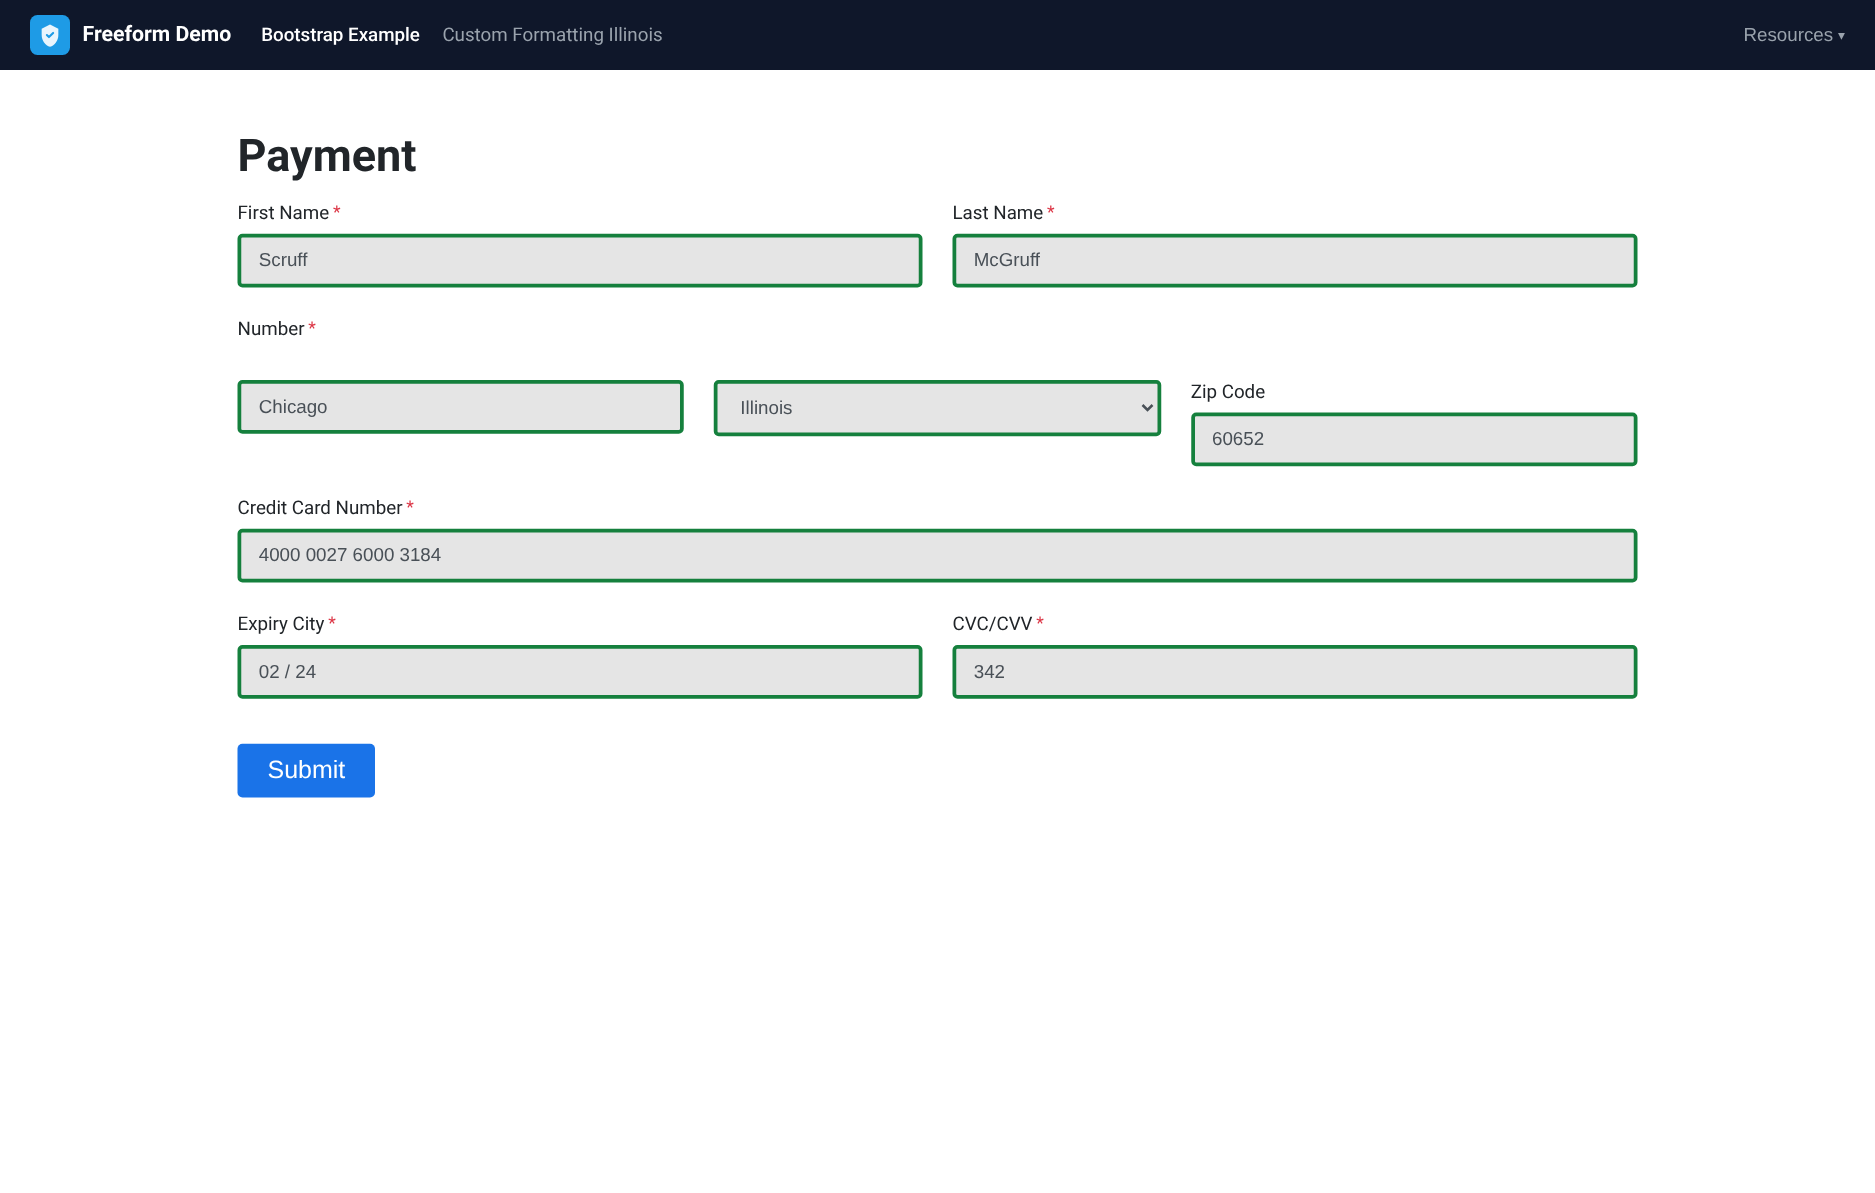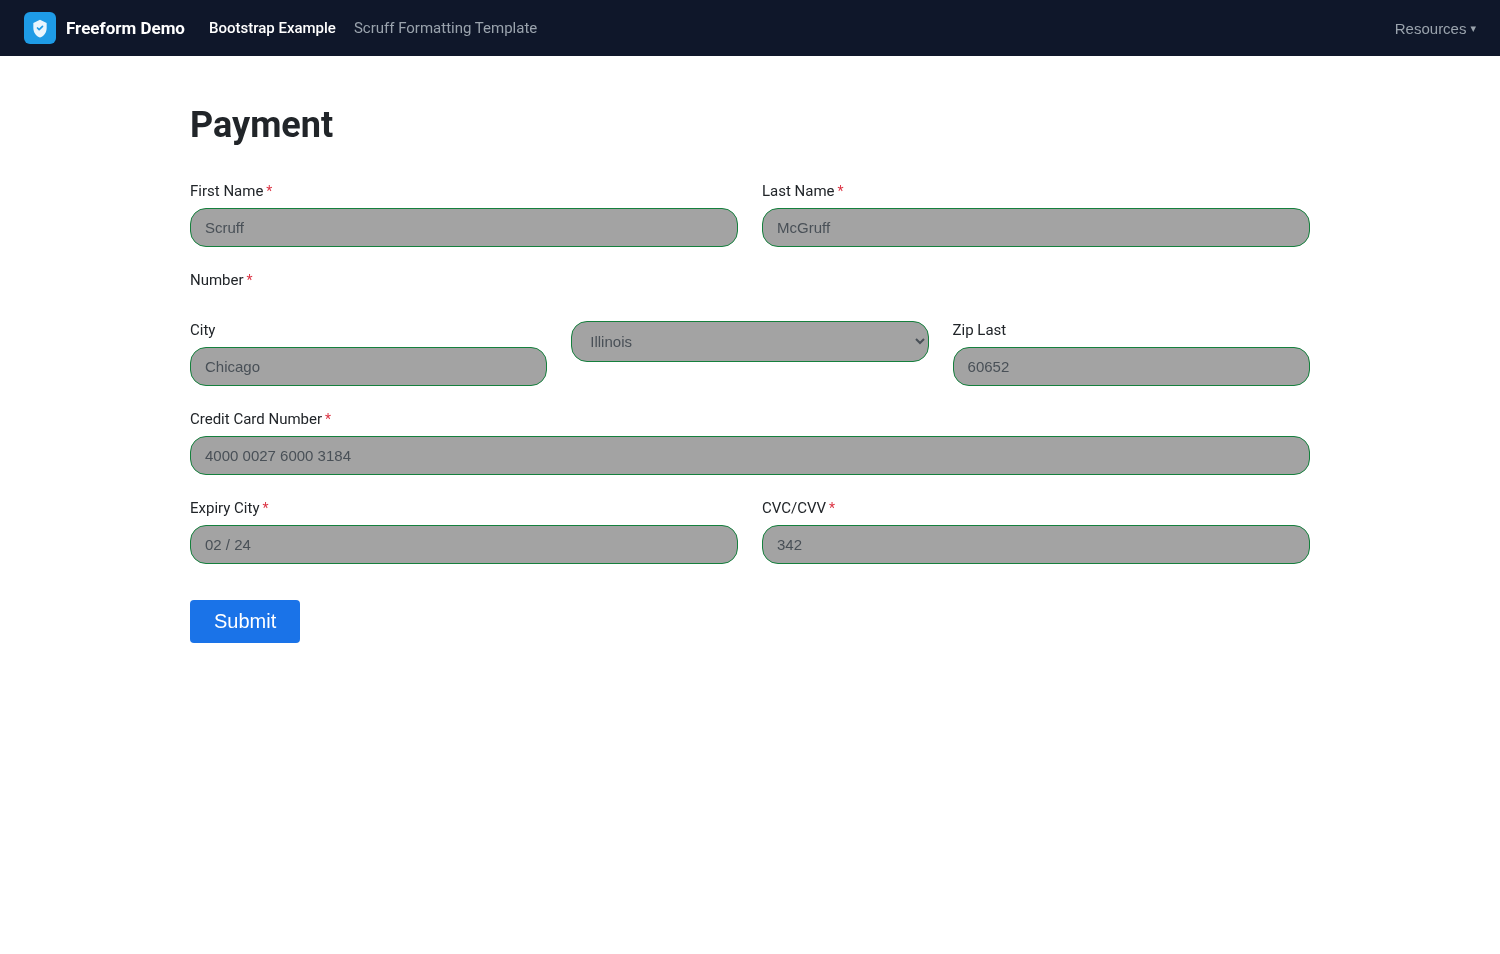--- a/index.html
+++ b/index.html
@@ -89,21 +89,21 @@
     .main-content {
       max-width: 1280px;
       margin: 0 auto;
       padding: 48px 80px 60px 80px;
     }
 
     .page-title {
       font-size: 36px;
       font-weight: 700;
       color: #212529;
-      margin-bottom: 36px;
+      margin-bottom: 15px;
     }
 
     .form-section {
       width: 100%;
     }
 
     .form-row {
       display: flex;
       gap: 24px;
       margin-bottom: 24px;
@@ -132,23 +132,23 @@
     .required-star {
       color: #dc3545;
       font-size: 14px;
     }
 
     .form-control {
       width: 100%;
       padding: 10px 14px;
       font-size: 15px;
       color: #495057;
-      background-color: #a3a3a3;
-      border: 1px solid #15803d;
-      border-radius: 16px;
+      background-color: #e5e5e5;
+      border: 3px solid #15803d;
+      border-radius: 4px;
       outline: none;
       appearance: none;
       -webkit-appearance: none;
     }
 
     select.form-control {
       appearance: auto;
       -webkit-appearance: auto;
       padding-right: 8px;
     }
@@ -187,21 +187,21 @@
         <path d="M12 2L4 6v6c0 5.25 3.5 10.15 8 11.35C16.5 22.15 20 17.25 20 12V6l-8-4z" fill="white" opacity="0.9"></path>
         <path d="M9 12l2 2 4-4" stroke="#1e9be6" stroke-width="2" stroke-linecap="round" stroke-linejoin="round"></path>
       </svg>
     </div>
     <span>Freeform Demo</span>
   </a>
   <a class="navbar-link" href="#">
     <span>Bootstrap Example</span>
   </a>
   <a class="navbar-link muted" href="#">
-    <span>Scruff Formatting Template</span>
+    <span>Custom Formatting Illinois</span>
   </a>
   <div class="navbar-right">
     <button class="resources-btn">
       <span>Resources</span>
       <span class="chevron">▾</span>
     </button>
   </div>
 </nav>
 
 <div class="main-content">
@@ -230,39 +230,38 @@
       <div class="form-group full-width">
         <label class="form-label">
           <span>Number</span>
           <span class="required-star">*</span>
         </label>
       </div>
     </div>
 
     <div class="form-row">
       <div class="form-group city-group">
-        <label class="form-label">City</label>
         <input class="form-control" type="text" value="Chicago" style="">
       </div>
       <div class="form-group state-group">
         <select class="form-control">
           <option value="illinois">Illinois</option>
           <option value="alabama">Alabama</option>
           <option value="alaska">Alaska</option>
           <option value="arizona">Arizona</option>
           <option value="california">California</option>
           <option value="colorado">Colorado</option>
           <option value="florida">Florida</option>
           <option value="georgia">Georgia</option>
           <option value="new-york">New York</option>
           <option value="texas">Texas</option>
         </select>
       </div>
       <div class="form-group zip-group">
-        <label class="form-label">Zip Last</label>
+        <label class="form-label">Zip Code</label>
         <input class="form-control" type="text" value="60652" style="">
       </div>
     </div>
 
     <div class="form-row">
       <div class="form-group full-width">
         <label class="form-label">
           <span>Credit Card Number</span>
           <span class="required-star">*</span>
         </label>

